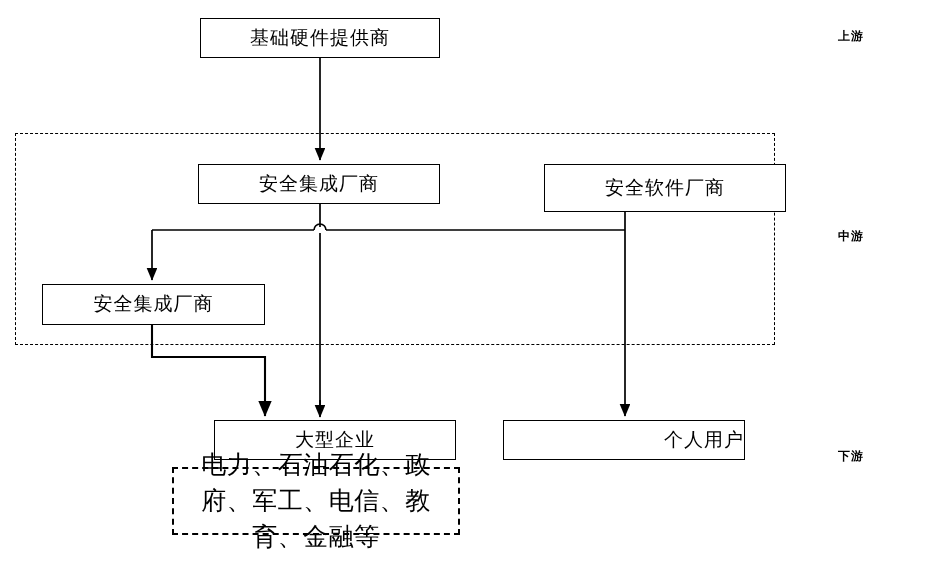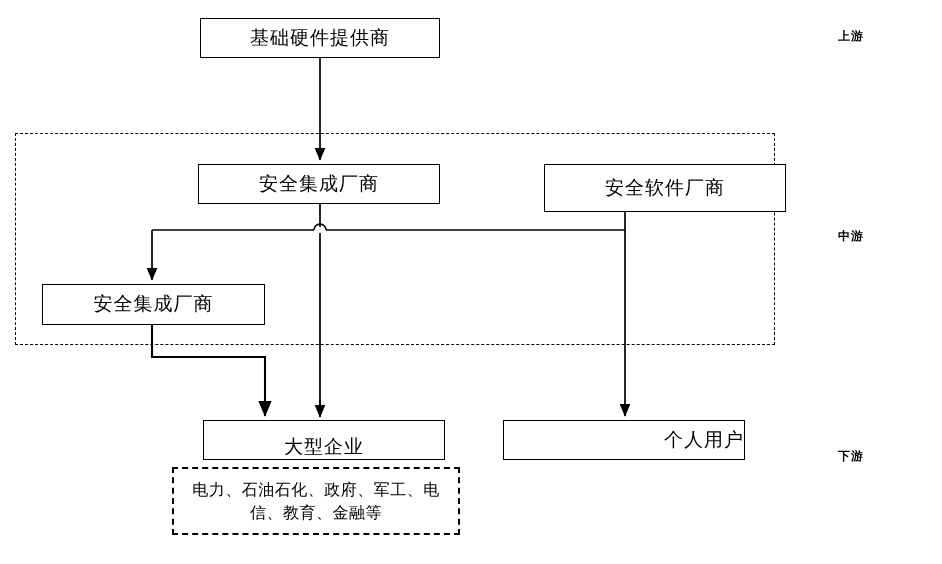--- a/index.html
+++ b/index.html
@@ -41,21 +41,21 @@
   }
   .sector-box {
     position: absolute;
     box-sizing: border-box;
     border: 2px dashed #000000;
     background: #ffffff;
     display: flex;
     align-items: center;
     justify-content: center;
     text-align: center;
-    font-size: 16px;
+    font-size: 25px;
     line-height: 1.45;
     letter-spacing: 0.5px;
     padding: 2px 10px;
     z-index: 5;
   }
   .tier-label {
     position: absolute;
     font-size: 12px;
     font-weight: bold;
     letter-spacing: 1px;
@@ -112,21 +112,21 @@
   </div>
 
   <div class="node" style="left:503px; top:164px; width:242px; height:48px;margin-left:41px;">
     <span>安全软件厂商</span>
   </div>
 
   <div class="node" style="left:42px; top:284px; width:223px; height:41px;">
     <span>安全集成厂商</span>
   </div>
 
-  <div class="node" style="left:203px; top:420px; width:242px; height:40px;align-items:flex-end;">
+  <div class="node" style="left:214px; top:420px; width:242px; height:40px;">
     <span>大型企业</span>
   </div>
 
   <div class="node" style="left:503px; top:420px; width:242px; height:40px;justify-content:flex-end;">
     <span>个人用户</span>
   </div>
 
   <div class="sector-box" style="left:172px; top:467px; width:288px; height:68px;">
     <span class="sector-inner">电力、石油石化、政府、军工、电信、教育、金融等</span>
   </div>

